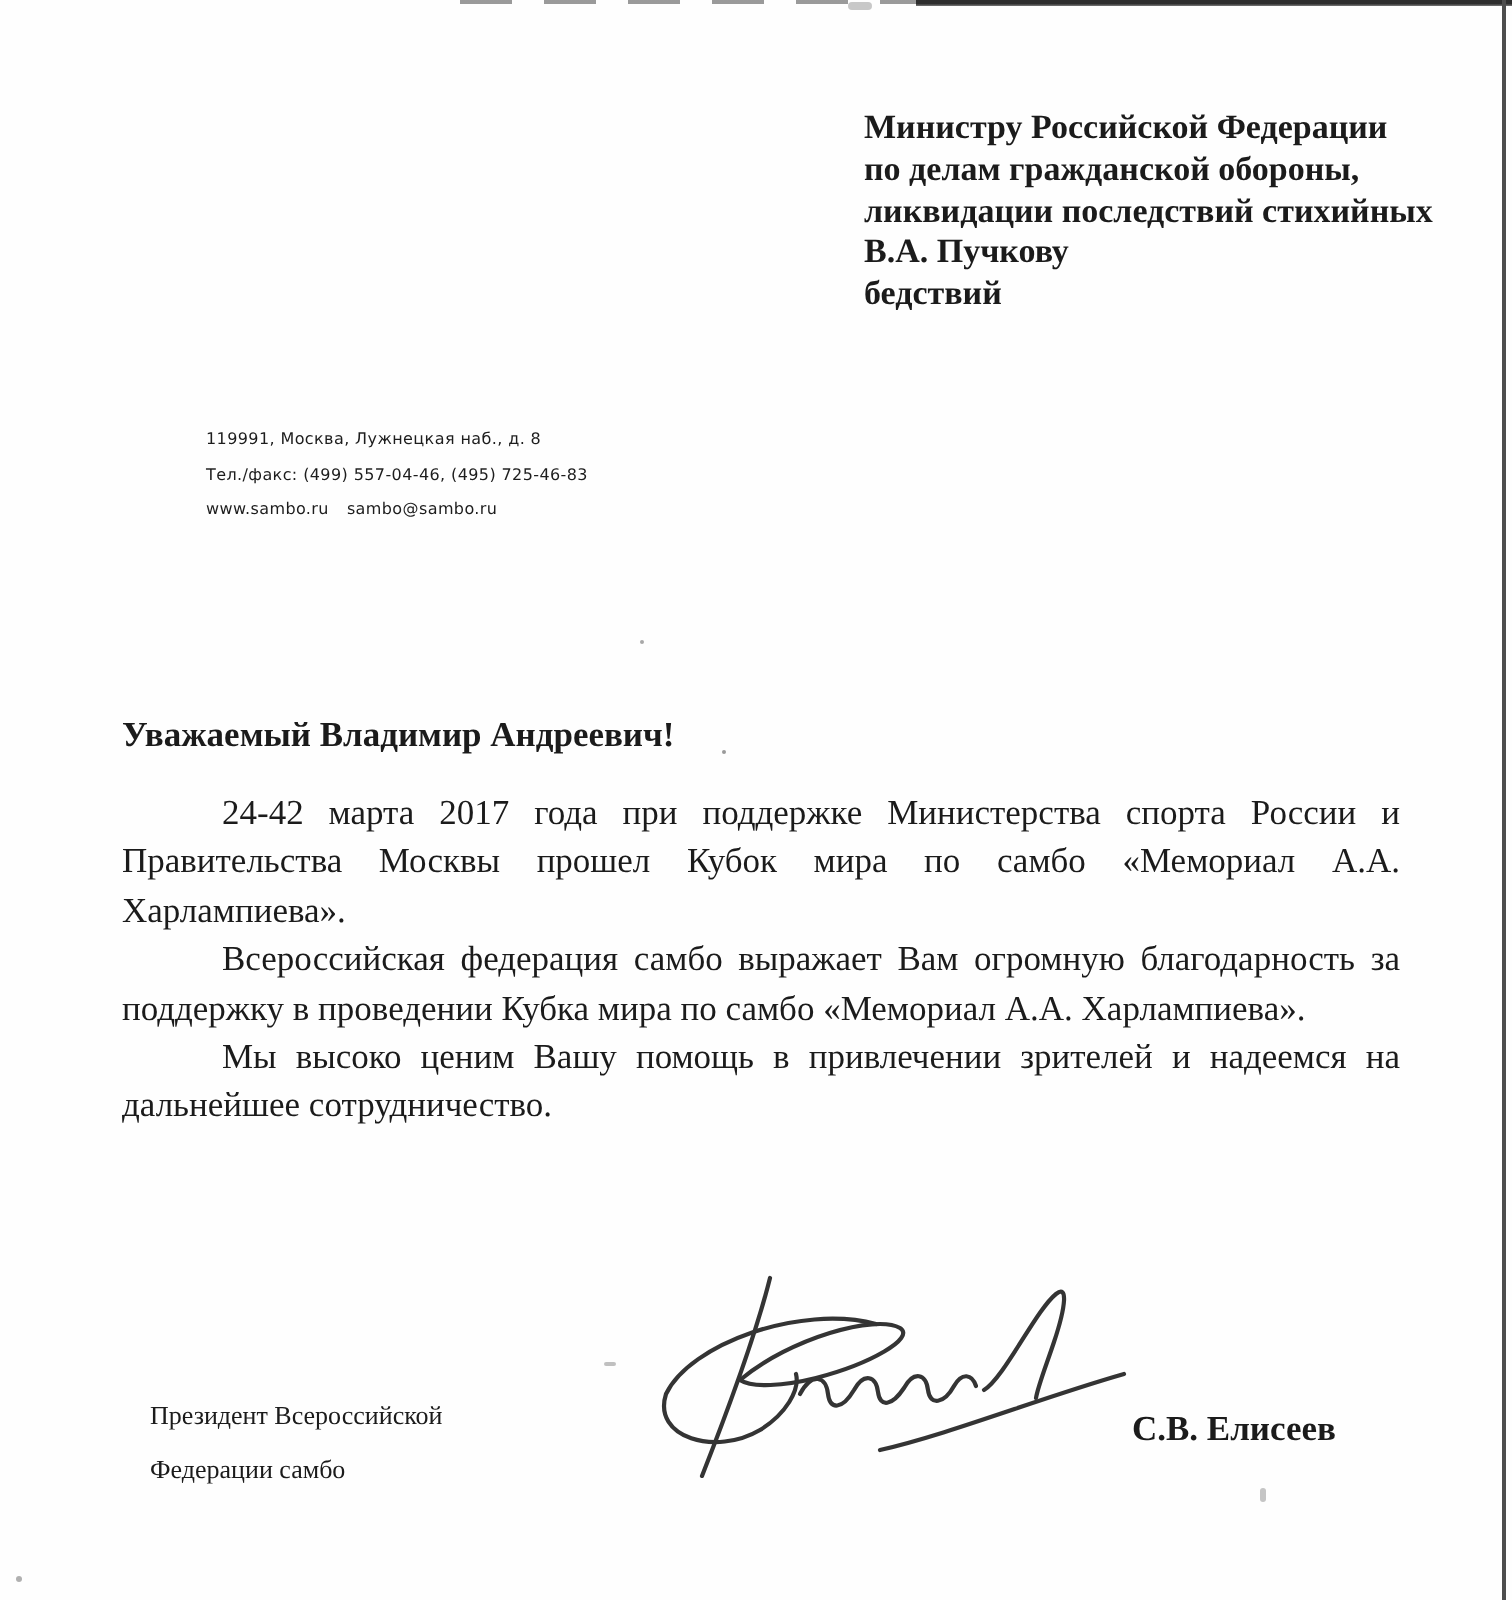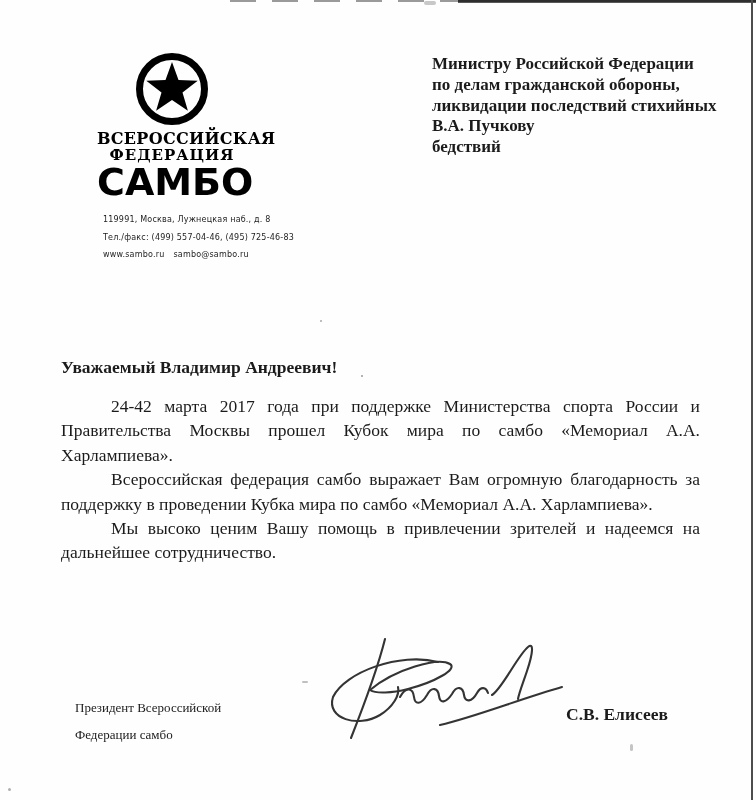--- a/index.html
+++ b/index.html
@@ -64,29 +64,20 @@
   <div class="scan-top-left"></div>
   <div class="scan-top-right"></div>
   <div class="scan-right"></div>
   <div class="speck sp1"></div>
   <div class="speck sp2"></div>
   <div class="speck sp3"></div>
   <div class="speck sp4"></div>
   <div class="speck sp5"></div>
   <div class="speck sp6"></div>
 
-  <div class="letterhead">
-    <svg class="logo" viewBox="0 0 72 72" aria-hidden="true">
-      <circle cx="36" cy="36" r="32.5" fill="none" stroke="#000" stroke-width="7"></circle>
-      <path fill="#000" d="M36,9 L42.5,27.1 L61.7,27.7 L46.5,39.4 L51.9,57.8 L36,47 L20.1,57.8 L25.5,39.4 L10.3,27.7 L29.5,27.1 Z"></path>
-    </svg>
-    <div class="org1">ВСЕРОССИЙСКАЯ</div>
-    <div class="org2">ФЕДЕРАЦИЯ</div>
-    <div class="org3">САМБО</div>
-  </div>
 
   <div class="contact">
     <div>119991, Москва, Лужнецкая наб., д. 8</div>
     <div>Тел./факс: (499) 557-04-46, (495) 725-46-83</div>
     <div>
       <span>www.sambo.ru</span><span class="gap"></span><span>sambo@sambo.ru</span>
     </div>
   </div>
 
   <div class="recipient">

